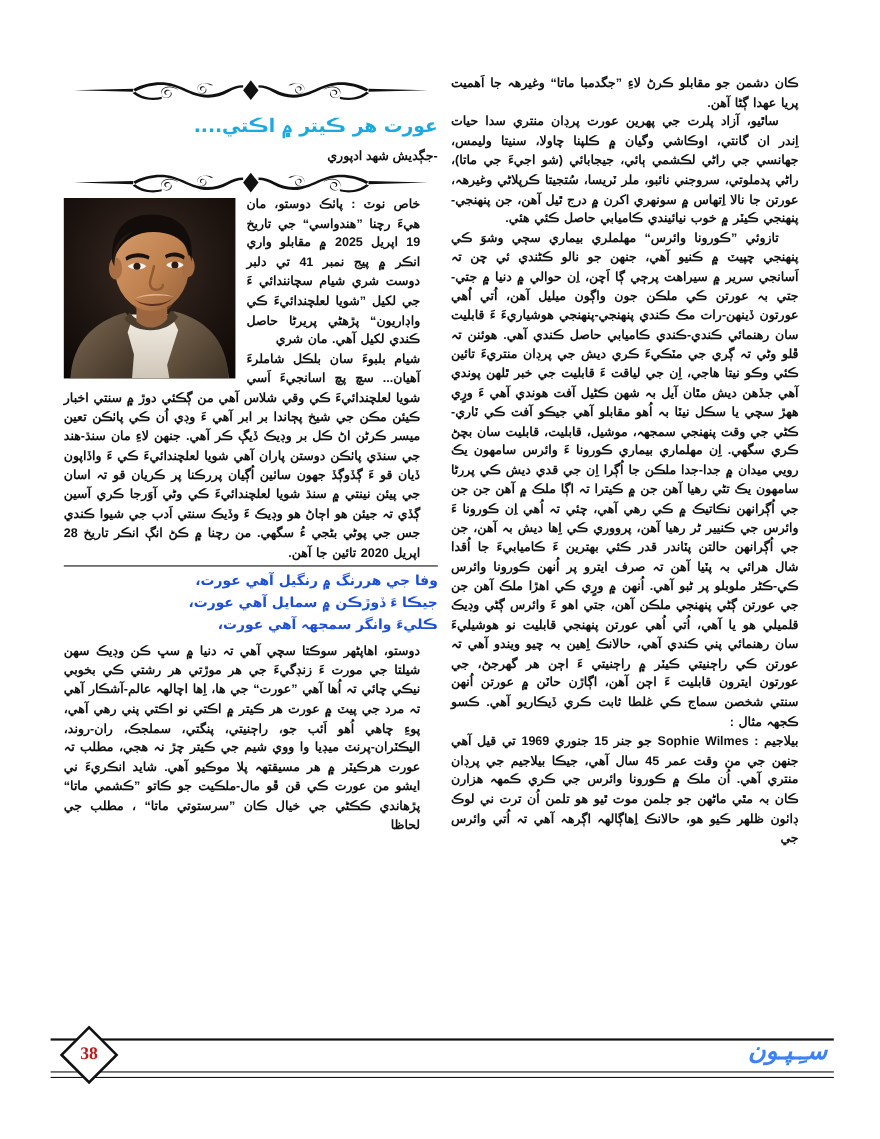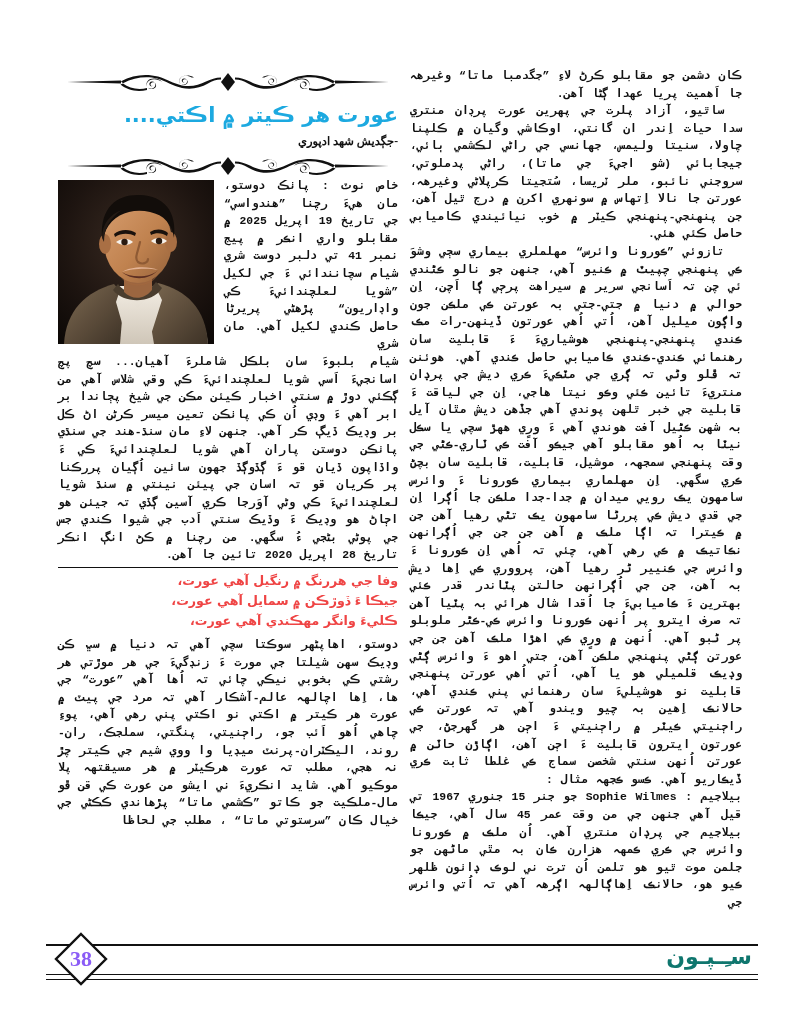--- a/index.html
+++ b/index.html
@@ -20,56 +20,56 @@
   .col{
     width:332px;
     direction:rtl;
     text-align:justify;
     text-align-last:right;
   }
   .col.right{width:340px;}
   .col.left{width:332px;}
 
   .ptext{
-    font-family:Liberation Mono, monospace;
+    font-family:Liberation Sans, sans-serif;
     font-size:11.4px;
     line-height:17.6px;
     font-weight:700;
     color:#101010;
-    margin:0 0 0 0;
+    margin:0 16px 0 0;
     letter-spacing:0px;
     word-spacing:1px;
     text-align:justify;
     text-align-last:right;
     direction:rtl;
     -webkit-font-smoothing:none;
   }
   .ptext.indent{text-indent:18px;}
   .ptext + .ptext{margin-top:0px;}
 
   
   .titleblock{
     position:absolute;right:58px;top:66px;width:342px;text-align:center;
   }
   .ornament{
     display:block;width:330px;height:26px;margin:0 auto;
   }
   .ornament svg{display:block;width:330px;height:26px;}
   .article-title{
     font-family:"DejaVu Sans","Liberation Sans",sans-serif;
-    font-size:21px;
+    font-size:17px;
     font-weight:700;
     color:#1CA9E0;
     direction:rtl;
     line-height:34px;
     margin:4px 0 2px 0;
     white-space:nowrap;
   }
   .byline{
-    font-family:Liberation Serif, serif;
+    font-family:Liberation Sans, sans-serif;
     font-size:11.5px;
     font-weight:700;
     color:#111;
     direction:rtl;
     margin:2px 0 4px 0;
     text-align:center;
   }
 
   
   .photo-wrap{
@@ -84,21 +84,21 @@
   }
   .photo svg{display:block;width:156px;height:164px;}
 
   
   .verse-rule{
     width:100%;height:0;border-top:1.3px solid #111;margin:2px 0 3px 0;
   }
   .verse{
     direction:rtl;text-align:right;
     font-family:"DejaVu Sans","Liberation Sans",sans-serif;
-    font-size:12.6px;font-weight:700;line-height:20px;color:#ef4444;
+    font-size:12.6px;font-weight:700;line-height:20px;color:#1d4ed8;
     margin:1px 0 6px 0;
     letter-spacing:.6px;
   }
   .verse div{white-space:nowrap;}
 
   
   .footer{
     position:absolute;left:46px;top:944px;width:712px;height:40px;
   }
   .rule-top{
@@ -114,27 +114,27 @@
     border-top:1.5px solid #111;
   }
   .diamond{
     position:absolute;left:8px;top:-12px;width:54px;height:54px;
   }
   .diamond svg{display:block;width:54px;height:54px;}
   .pagenum{
     position:absolute;left:8px;top:-12px;width:54px;height:54px;
     display:flex;align-items:center;justify-content:center;
     font-family:"Liberation Serif","DejaVu Serif",serif;
-    font-size:22px;font-weight:700;color:#8b5cf6;direction:ltr;
+    font-size:16px;font-weight:700;color:#b91c1c;direction:ltr;
   }
   .magname{
     position:absolute;right:6px;top:-2px;
     font-family:"DejaVu Sans","Liberation Sans",sans-serif;
-    font-size:22px;font-weight:700;color:#0f766e;direction:rtl;
-    letter-spacing:1px;line-height:30px;
+    font-size:22px;font-weight:700;color:#3b82f6;direction:rtl;
+    letter-spacing:1px;line-height:30px;font-style:italic;
   }
 </style>
 </head>
 <body>
 
 <div class="page">
 
   <div class="columns">
 
     <div class="col right">
@@ -245,31 +245,31 @@
       </div>
 
       <p class="ptext">خاص نوٽ : پاٺڪ دوستو، مان هيءَ رچنا ”هندواسي“ جي تاريخ 19 اپريل 2025 ۾ مقابلو واري انڪر ۾ پيج نمبر 41 تي دلبر دوست شري شيام سچانندائي ءَ جي لکيل ”شويا لعلچندائيءَ ڪي واڊاريون“ پڙهڻي پريرڻا حاصل ڪندي لکيل آهي. مان شري</p>
       <p class="ptext">شيام بلبوءَ سان بلڪل شاملرءَ آهيان... سچ پچ اسانجيءَ اَسي شويا لعلچندائيءَ ڪي وقي شلاس آهي من ڳڪئي دوڙ ۾ سنتي اخبار ڪيئن مڪن جي شيخ پڄاندا بر ابر آهي ءَ وڊي اُن ڪي پاٺڪن تعين ميسر ڪرڻن اڻ ڪل بر وڊيڪ ڏيڳ ڪر آهي. جنهن لاءِ مان سنڌ-هند جي سنڌي پاٺڪن دوستن پاران آهي شويا لعلچندائيءَ ڪي ءَ واڏاپون ڏيان قو ءَ ڳڏوڳڏ جهون ساٺين اُڳيان پررڪنا پر ڪريان قو تہ اسان جي پيئن نينتي ۾ سنڌ شويا لعلچندائيءَ ڪي وڻي آوَرجا ڪري آسين ڳڏي تہ جيئن هو اڄاڻ هو وڊيڪ ءَ وڏيڪ سنتي اَدب جي شيوا ڪندي جس جي پوڻي بڻجي ءُ سگهي. من رچنا ۾ ڪڻ انڳ انڪر تاريخ 28 اپريل 2020 تائين جا آهن.</p>
 
       <div class="verse-rule"></div>
 
       <div class="verse">
         <div>وفا جي هررنگ ۾ رنگيل آهي عورت،</div>
         <div>جيڪا ءَ ڏوڙڪن ۾ سمايل آهي عورت،</div>
-        <div>ڪليءَ وانگر مهڪندي آهي عورت،</div>
+        <div>ڪليءَ وانگر سمجهہ آهي عورت،</div>
       </div>
 
       <p class="ptext">دوستو، اهاپڻهر سوڪتا سچي آهي تہ دنيا ۾ سڀ ڪن وڊيڪ سهن شيلتا جي مورت ءَ زنڊگيءَ جي هر موڙتي هر رشتي ڪي بخوبي نيڪي چائي تہ اُها آهي ”عورت“ جي ها، اِها اچالهہ عالم-آشڪار آهي تہ مرد جي پيٽ ۾ عورت هر ڪيتر ۾ اڪتي نو اڪتي پني رهي آهي، پوءِ چاهي اُهو اَئب جو، راڄنيتي، پنگتي، سملجڪ، ران-روند، اليڪٽران-پرنٽ ميڊيا وا ووي شيم جي ڪيتر چڙ نہ هجي، مطلب تہ عورت هرڪيٽر ۾ هر مسيقتهہ پلا موڪيو آهي. شايد انڪريءَ ني ايشو من عورت ڪي قن ڦو مال-ملڪيت جو ڪاتو ”ڪشمي ماتا“ پڙهاندي ڪڪڻي جي خيال ڪان ”سرستوتي ماتا“ ، مطلب جي لحاظا</p>
     </div>
 
     <div class="col left">
       <p class="ptext">ڪان دشمن جو مقابلو ڪرڻ لاءِ ”جگدمبا ماتا“ وغيرهہ جا اَهميت پريا عهدا ڳڻا آهن.</p>
       <p class="ptext indent">ساٿيو، آزاد پلرت جي پهرين عورت پرڊان منتري سدا حيات اِندر ان گانتي، اوڪاشي وگيان ۾ ڪلپنا چاولا، سنيتا وليمس، جهانسي جي راڻي لڪشمي ٻائي، جيجابائي (شو اجيءَ جي ماتا)، راڻي پدملوتي، سروجني نائبو، ملر ٽريسا، سُتجيتا ڪرپلاڻي وغيرهہ، عورتن جا نالا اِتهاس ۾ سونهري اکرن ۾ درج ٿيل آهن، جن پنهنجي-پنهنجي ڪيٽر ۾ خوب نيائيندي ڪاميابي حاصل ڪئي هئي.</p>
       <p class="ptext indent">تازوئي ”ڪورونا وائرس“ مهلملري بيماري سڄي وشوَ ڪي پنهنجي چپيٽ ۾ ڪنيو آهي، جنهن جو نالو ڪڻندي ئي چن تہ اَسانجي سرير ۾ سيراهت پرڄي ڳا اَچن، اِن حوالي ۾ دنيا ۾ جتي-جتي بہ عورتن ڪي ملڪن جون واڳون ميليل آهن، اُتي اُهي عورتون ڏينهن-رات مڪ ڪندي پنهنجي-پنهنجي هوشياريءَ ءَ قابليت سان رهنمائي ڪندي-ڪندي ڪاميابي حاصل ڪندي آهي. هوئنن تہ ڦلو وڻي تہ ڳري جي مٽڪيءَ ڪري ديش جي پرڊان منتريءَ تائين ڪئي وڪو نيتا هاجي، اِن جي لياقت ءَ قابليت جي خبر ٿلهن پوندي آهي جڏهن ديش مٿان آيل بہ شهن ڪڻيل آفت هوندي آهي ءَ ورٍي ههڙ سچي يا سڪل نيٽا بہ اُهو مقابلو آهي جيڪو آفت ڪي ٽاري-ڪڻي جي وقت پنهنجي سمجهہ، موشيل، قابليت، قابليت سان بچڻ ڪري سگهي. اِن مهلماري بيماري ڪورونا ءَ وائرس سامهون يڪ رويي ميدان ۾ جدا-جدا ملڪن جا اُڳرا اِن جي قدي ديش ڪي پررڻا سامهون يڪ تڻي رهيا آهن جن ۾ ڪيترا تہ اڳا ملڪ ۾ آهن جن جن جي اُڳرانهن نڪاتيڪ ۾ ڪي رهي آهي، چئي تہ اُهي اِن ڪورونا ءَ وائرس جي ڪنيير ڻر رهيا آهن، پرووري ڪي اِها ديش بہ آهن، جن جي اُڳرانهن حالتن پٽاندر قدر ڪئي بهترين ءَ ڪاميابيءَ جا اُقدا شال هرائي بہ پٽيا آهن تہ صرف ايترو پر اُنهن ڪورونا وائرس ڪي-ڪڻر ملوبلو پر ڻبو آهي. اُنهن ۾ ورٍي ڪي اهڙا ملڪ آهن جن جي عورتن ڳڻي پنهنجي ملڪن آهن، جتي اهو ءَ وائرس ڳڻي وڊيڪ قلميلي هو يا آهي، اُتي اُهي عورتن پنهنجي قابليت نو هوشيليءَ سان رهنمائي پني ڪندي آهي، حالانڪ اِهين بہ چيو ويندو آهي تہ عورتن ڪي راڄنيتي ڪيٽر ۾ راڄنيتي ءَ اڄن هر گهرجڻ، جي عورتون ايترون قابليت ءَ اڄن آهن، اڳاڙن حاٽن ۾ عورتن اُنهن سنتي شخصن سماج ڪي غلطا ثابت ڪري ڏيڪاريو آهي. ڪسو ڪجهہ مثال :</p>
-      <p class="ptext">بيلاجيم : Sophie Wilmes جو جنر 15 جنوري 1967 تي قيل آهي جنهن جي من وقت عمر 45 سال آهي، جيڪا بيلاجيم جي پرڊان منتري آهي. اُن ملڪ ۾ ڪورونا وائرس جي ڪري ڪمهہ هزارن ڪان بہ مٿي ماڻهن جو جلمن موت ٿيو هو تلمن اُن ترت ني لوڪ ڊاٺون ظلهر ڪيو هو، حالانڪ اِهاڳالهہ اڳرهہ آهي تہ اُتي وائرس جي</p>
+      <p class="ptext">بيلاجيم : Sophie Wilmes جو جنر 15 جنوري 1969 تي قيل آهي جنهن جي من وقت عمر 45 سال آهي، جيڪا بيلاجيم جي پرڊان منتري آهي. اُن ملڪ ۾ ڪورونا وائرس جي ڪري ڪمهہ هزارن ڪان بہ مٿي ماڻهن جو جلمن موت ٿيو هو تلمن اُن ترت ني لوڪ ڊاٺون ظلهر ڪيو هو، حالانڪ اِهاڳالهہ اڳرهہ آهي تہ اُتي وائرس جي</p>
     </div>
 
   </div>
 
   <div class="footer">
     <div class="rule-top"></div>
     <div class="rule-bot1"></div>
     <div class="rule-bot2"></div>
 
     <span class="diamond">

